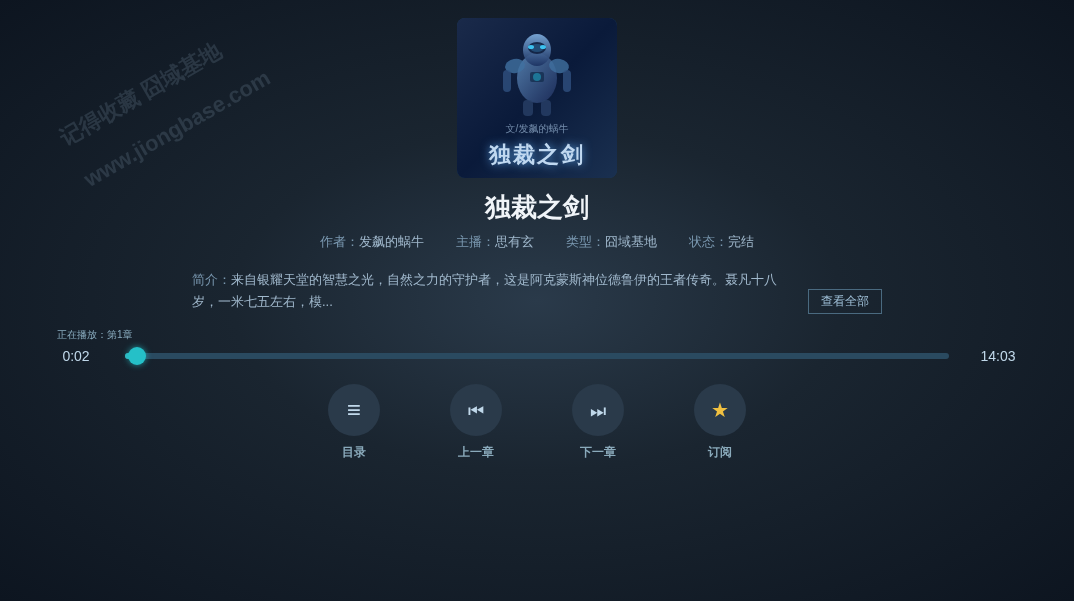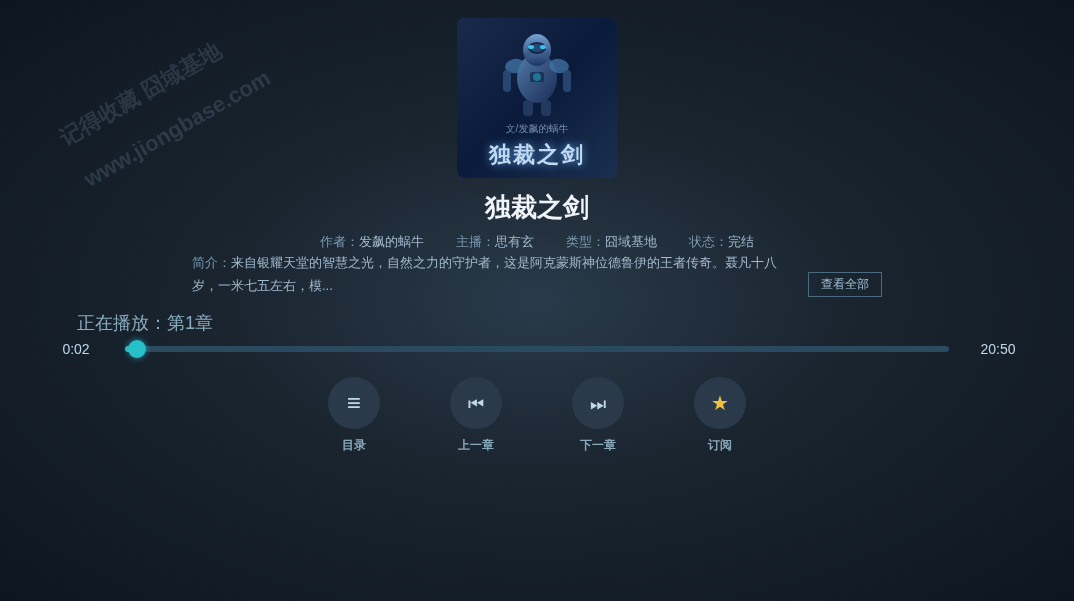--- a/index.html
+++ b/index.html
@@ -105,30 +105,30 @@
       color: #f0f4f8;
       margin-bottom: 8px;
     }
 
     .meta-row {
       font-size: 13px;
       color: #a0b8cc;
       display: flex;
       justify-content: center;
       gap: 32px;
-      margin-bottom: 1px;
+      margin-bottom: 18px;
     }
 
     .meta-item span:first-child {
       color: #7a98b0;
     }
 
     .description-row {
       display: flex;
-      align-items: center;
+      align-items: flex-start;
       justify-content: center;
       font-size: 13px;
       color: #a0b8cc;
       line-height: 1.7;
       position: relative;
     }
 
     .description-text {
       text-align: left;
       width: 600px;
@@ -152,24 +152,24 @@
       flex-shrink: 0;
     }
 
     
     .progress-section {
       width: 960px;
       margin-top: 14px;
     }
 
     .now-playing-label {
-      font-size: 18px;
+      font-size: 10px;
       color: #8aacbf;
       margin-bottom: 6px;
-      margin-left: 20px;
+      margin-left: 0;
     }
 
     .progress-row {
       display: flex;
       align-items: center;
       gap: 30px;
     }
 
     .time-label {
       font-size: 14px;
@@ -338,21 +338,21 @@
   <div class="progress-section">
     <div class="now-playing-label">
       <span>正在播放：</span><span>第1章</span>
     </div>
     <div class="progress-row">
       <span class="time-label">0:02</span>
       <div class="progress-bar-wrapper">
         <div class="progress-bar-fill" style="width: 1.5%;"></div>
         <div class="progress-thumb" style="left: 1.5%;"></div>
       </div>
-      <span class="time-label">20:50</span>
+      <span class="time-label">14:03</span>
     </div>
   </div>
 
   <div class="controls-row">
     <button class="ctrl-btn">
       <div class="ctrl-circle">
         <span class="icon-menu"></span>
       </div>
       <span class="ctrl-label">目录</span>
     </button>

